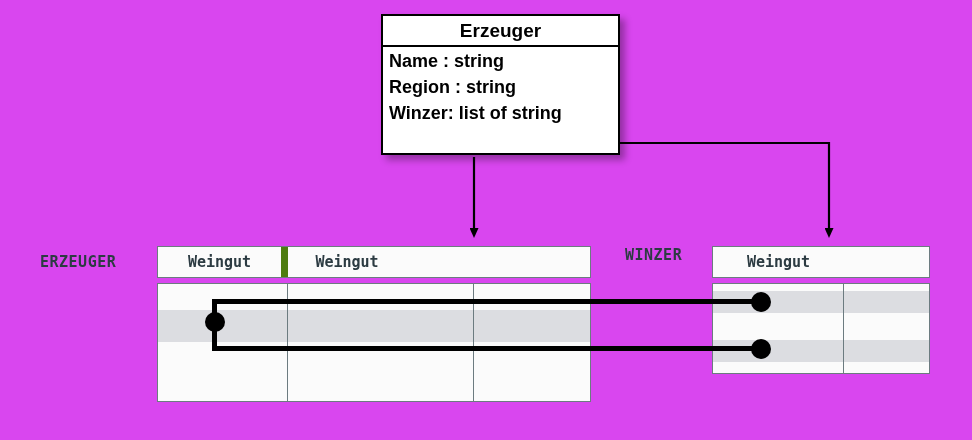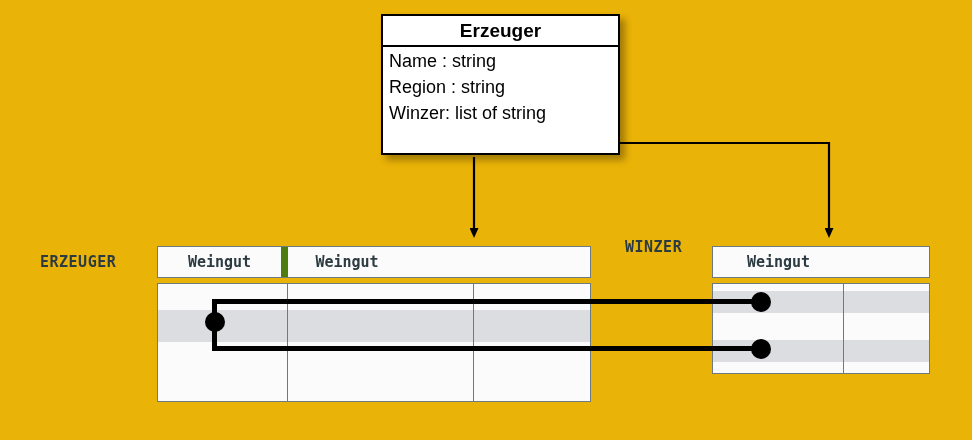--- a/index.html
+++ b/index.html
@@ -4,21 +4,21 @@
 <style>
   html, body {
     margin: 0;
     padding: 0;
     background: #f7f8f8;
   }
   #canvas {
     position: relative;
     width: 972px;
     height: 440px;
-    background: #eab308;
+    background: #d946ef;
     overflow: hidden;
     font-family: "Liberation Sans", sans-serif;
   }
 
   
   .uml-box {
     position: absolute;
     left: 381px;
     top: 14px;
     width: 239px;
@@ -34,41 +34,42 @@
     line-height: 29px;
     text-align: center;
     font-weight: bold;
     font-size: 19px;
     color: #000;
     border-bottom: 2px solid #000;
     font-family: "Liberation Sans", sans-serif;
   }
   .uml-attrs {
     padding: 1px 18px 0 6px;
+    font-weight: bold;
   }
   .uml-attr {
     font-size: 18px;
     line-height: 26px;
     color: #000;
     white-space: nowrap;
     font-family: "Liberation Sans", sans-serif;
   }
 
   
   .tbl-label {
     position: absolute;
     font-family: "DejaVu Sans Mono", "Liberation Mono", monospace;
     font-weight: bold;
     font-size: 15px;
     letter-spacing: 0.5px;
     color: #2c3b42;
     white-space: nowrap;
   }
   #label-erzeuger { left: 40px; top: 253px; }
-  #label-winzer   { left: 625px; top: 238px; }
+  #label-winzer   { left: 625px; top: 246px; }
 
   
   .tbl-header {
     position: absolute;
     display: flex;
     border: 1px solid #6c7b80;
     box-sizing: border-box;
     background: #fbfbfb;
     z-index: 4;
   }

